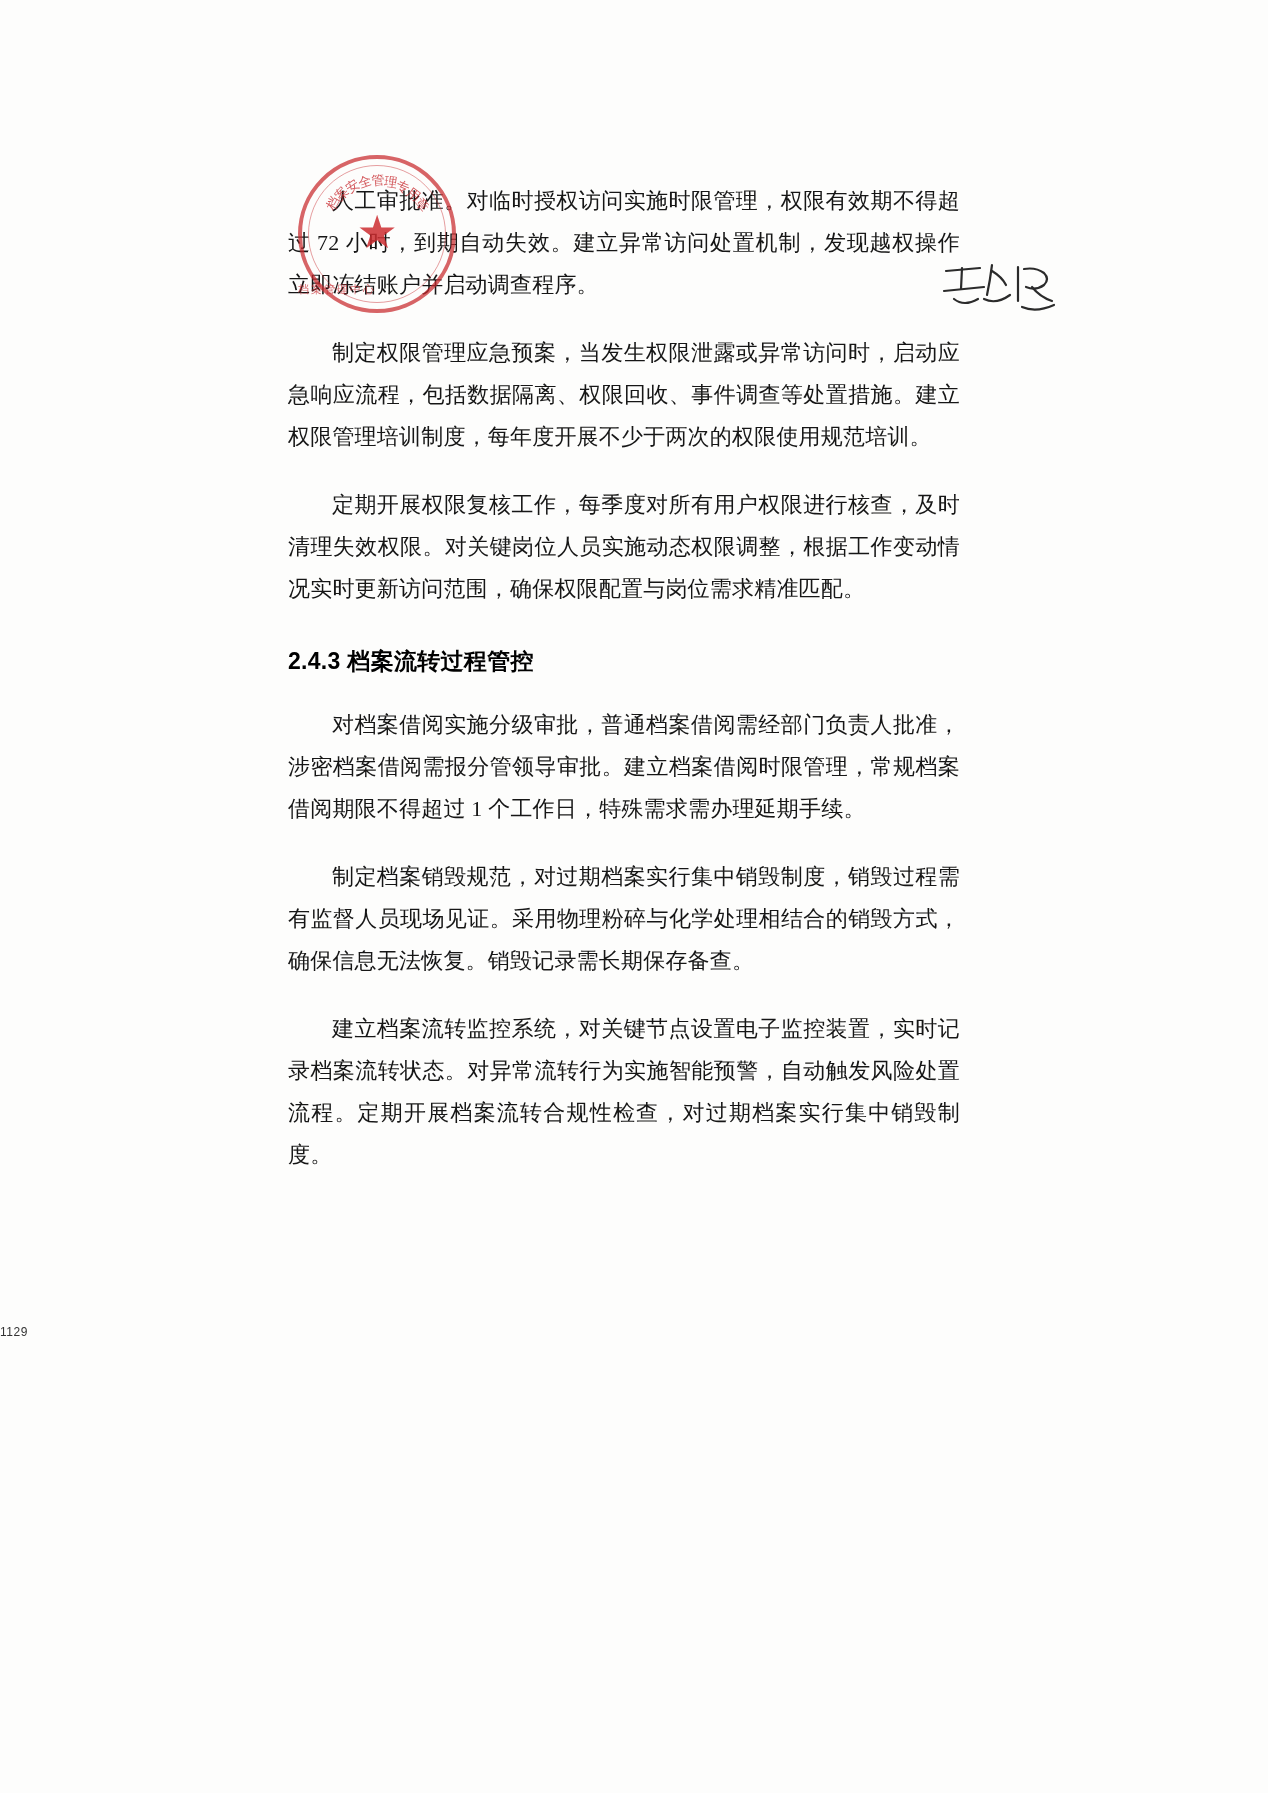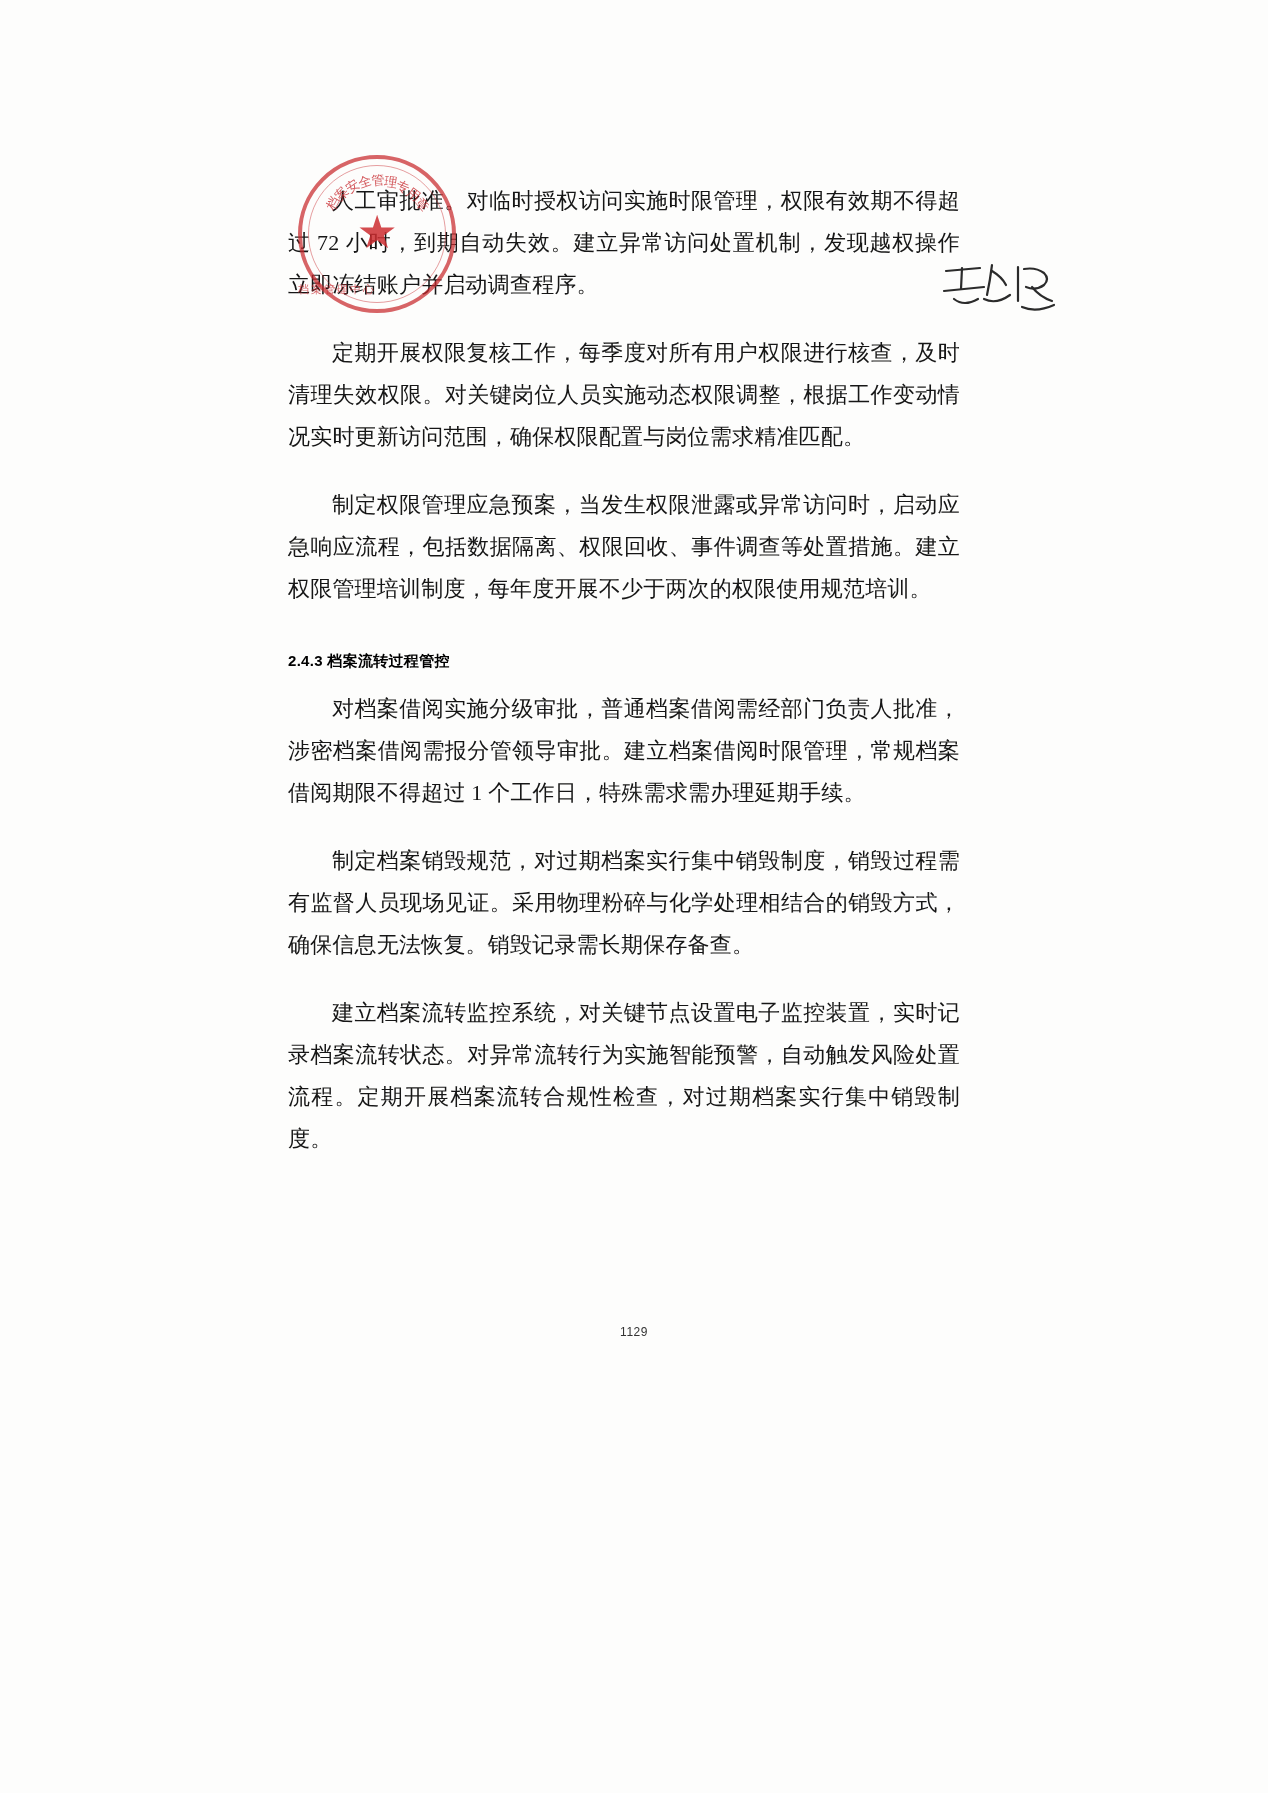--- a/index.html
+++ b/index.html
@@ -30,34 +30,34 @@
     margin: 0 0 26px 0;
     font-size: 22px;
     line-height: 42px;
     text-align: justify;
     text-justify: inter-ideograph;
     text-indent: 2em;
     letter-spacing: 0.2px;
     color: #161616;
   }
   h3.heading {
-    margin: 34px 0 10px 0;
-    font-size: 15px;
+    margin: 34px 0 26px 0;
+    font-size: 23px;
     line-height: 34px;
     font-weight: bold;
     font-family: "Liberation Sans", "DejaVu Sans", sans-serif;
     letter-spacing: 0.3px;
     color: #000;
   }
   .page-number {
     position: absolute;
     left: 0;
     right: 0;
     top: 1325px;
-    text-align: center;
+    text-align: left;
     font-size: 12px;
     font-family: "Liberation Sans", "DejaVu Sans", sans-serif;
     color: #333;
     letter-spacing: 0.5px;
   }
   
   .seal {
     position: absolute;
     left: 298px;
     top: 155px;
@@ -129,22 +129,22 @@
     display: block;
   }
 </style>
 </head>
 <body>
 
 <div class="page">
 
   <div class="content">
     <p class="para">人工审批准。对临时授权访问实施时限管理，权限有效期不得超过 72 小时，到期自动失效。建立异常访问处置机制，发现越权操作立即冻结账户并启动调查程序。</p>
+    <p class="para">制定权限管理应急预案，当发生权限泄露或异常访问时，启动应急响应流程，包括数据隔离、权限回收、事件调查等处置措施。建立权限管理培训制度，每年度开展不少于两次的权限使用规范培训。</p>
     <p class="para">定期开展权限复核工作，每季度对所有用户权限进行核查，及时清理失效权限。对关键岗位人员实施动态权限调整，根据工作变动情况实时更新访问范围，确保权限配置与岗位需求精准匹配。</p>
-    <p class="para">制定权限管理应急预案，当发生权限泄露或异常访问时，启动应急响应流程，包括数据隔离、权限回收、事件调查等处置措施。建立权限管理培训制度，每年度开展不少于两次的权限使用规范培训。</p>
 
     <h3 class="heading">2.4.3 档案流转过程管控</h3>
 
     <p class="para">对档案借阅实施分级审批，普通档案借阅需经部门负责人批准，涉密档案借阅需报分管领导审批。建立档案借阅时限管理，常规档案借阅期限不得超过 1 个工作日，特殊需求需办理延期手续。</p>
     <p class="para">制定档案销毁规范，对过期档案实行集中销毁制度，销毁过程需有监督人员现场见证。采用物理粉碎与化学处理相结合的销毁方式，确保信息无法恢复。销毁记录需长期保存备查。</p>
     <p class="para">建立档案流转监控系统，对关键节点设置电子监控装置，实时记录档案流转状态。对异常流转行为实施智能预警，自动触发风险处置流程。定期开展档案流转合规性检查，对过期档案实行集中销毁制度。</p>
   </div>
 
   <div class="page-number">1129</div>
 

